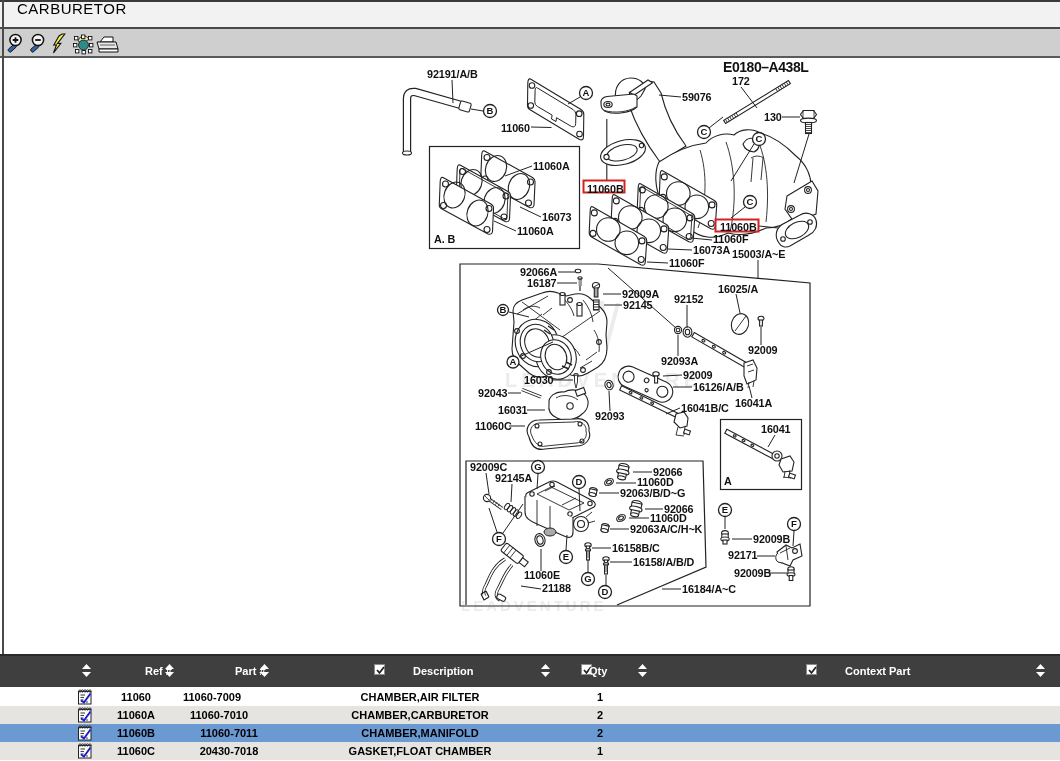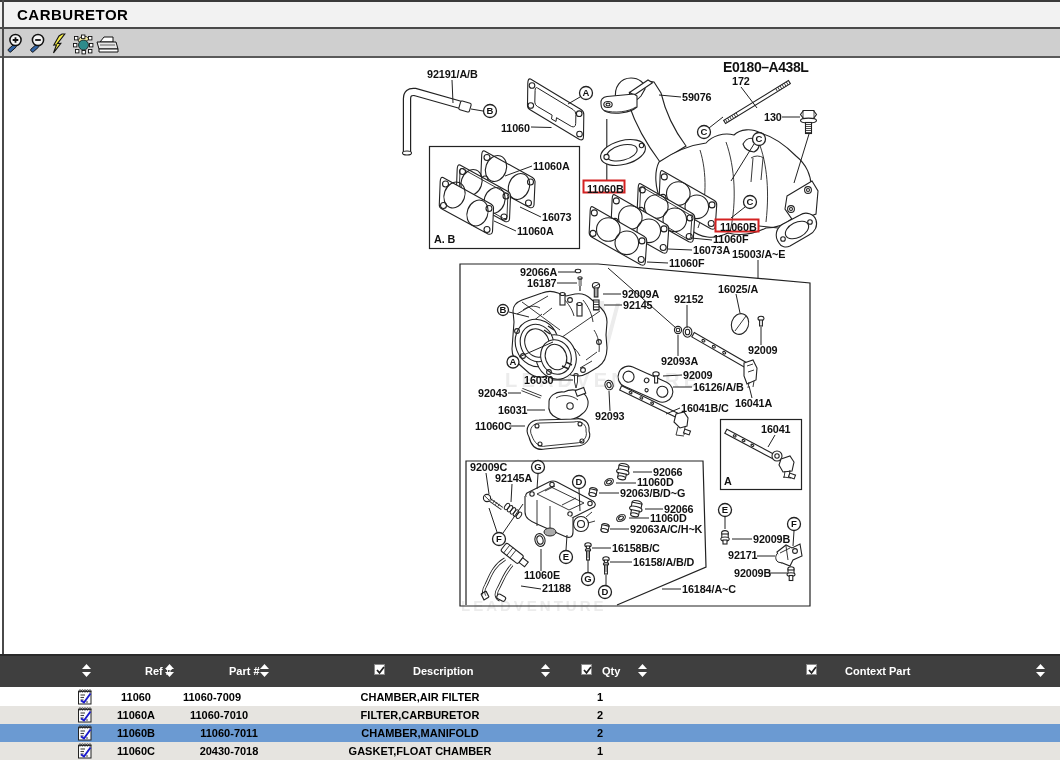--- a/index.html
+++ b/index.html
@@ -1,21 +1,21 @@
 <!DOCTYPE html>
 <html><head>
 <meta charset="utf-8">
 <style>
   html,body{margin:0;padding:0;}
   body{width:1060px;height:761px;overflow:hidden;position:relative;background:#ffffff;
        font-family:"Liberation Sans",sans-serif;}
   .abs{position:absolute;}
   #topbar{left:0;top:0;width:1060px;height:2px;background:#3a3a3a;}
   #titlebar{left:0;top:2px;width:1060px;height:25px;background:#f2f2f2;}
-  #titletext{left:17px;top:6px;font-size:15px;font-weight:bold;color:#000;letter-spacing:0.5px;}
+  #titletext{left:17px;top:0;font-size:15px;font-weight:normal;color:#000;letter-spacing:0.5px;}
   #sep1{left:0;top:27px;width:1060px;height:2px;background:#4a4a4a;}
   #toolbar{left:0;top:29px;width:1060px;height:27px;background:#cfcfcf;}
   #sep2{left:0;top:56px;width:1060px;height:2px;background:#5a5a5a;}
   #leftborder{left:2px;top:0;width:2px;height:654px;background:#4a4a4a;}
   #diagram{left:0;top:0;}
   
   #thead{left:0;top:654px;width:1060px;height:33px;background:#3f3f3f;border-top:2px solid #2a2a2a;box-sizing:border-box;}
   .htxt{position:absolute;top:9px;color:#ffffff;font-size:11px;font-weight:bold;padding-left:25px;}
   .row{position:absolute;left:0;width:1060px;height:18px;}
   .rtxt{position:absolute;top:3px;font-size:11px;font-weight:bold;color:#000;transform:translateX(-50%);white-space:nowrap;}
@@ -619,41 +619,41 @@
 <div class="abs" id="thead">
   <svg class="sortarr" style="left:82px">
       <polygon points="4.5,0 9,5 0,5" fill="#fff"></polygon>
       <polygon points="0,8 9,8 4.5,13" fill="#fff"></polygon>
     </svg>
   <span class="htxt" style="left:120px">Ref #</span>
   <svg class="sortarr" style="left:165px">
       <polygon points="4.5,0 9,5 0,5" fill="#fff"></polygon>
       <polygon points="0,8 9,8 4.5,13" fill="#fff"></polygon>
     </svg>
-  <span class="htxt" style="left:204px">Part #</span>
+  <span class="htxt" style="left:210px">Part #</span>
   <svg class="sortarr" style="left:260px">
       <polygon points="4.5,0 9,5 0,5" fill="#fff"></polygon>
       <polygon points="0,8 9,8 4.5,13" fill="#fff"></polygon>
     </svg>
   <span class="cb" style="left:374px">
       <svg width="11" height="11" viewBox="0 0 11 11">
         <path d="M2 5 L4.5 7.8 L9 2" fill="none" stroke="#222" stroke-width="1.7"></path>
       </svg>
     </span>
   <span class="htxt" style="left:388px">Description</span>
   <svg class="sortarr" style="left:541px">
       <polygon points="4.5,0 9,5 0,5" fill="#fff"></polygon>
       <polygon points="0,8 9,8 4.5,13" fill="#fff"></polygon>
     </svg>
   <span class="cb" style="left:581px">
       <svg width="11" height="11" viewBox="0 0 11 11">
         <path d="M2 5 L4.5 7.8 L9 2" fill="none" stroke="#222" stroke-width="1.7"></path>
       </svg>
     </span>
-  <span class="htxt" style="left:577px">Qty</span>
+  <span class="htxt" style="left:564px">Qty</span>
   <svg class="sortarr" style="left:638px">
       <polygon points="4.5,0 9,5 0,5" fill="#fff"></polygon>
       <polygon points="0,8 9,8 4.5,13" fill="#fff"></polygon>
     </svg>
   <span class="cb" style="left:806px">
       <svg width="11" height="11" viewBox="0 0 11 11">
         <path d="M2 5 L4.5 7.8 L9 2" fill="none" stroke="#222" stroke-width="1.7"></path>
       </svg>
     </span>
   <span class="htxt" style="left:820px">Context Part</span>
@@ -670,21 +670,21 @@
   <span class="rtxt" style="left:212px">11060-7009</span>
   <span class="rtxt" style="left:420px">CHAMBER,AIR FILTER</span>
   <span class="rtxt" style="left:600px">1</span>
 </div>
 <div class="abs row" style="top:706px;background:#e6e4e0">
   <svg class="noteicon" style="position:absolute;left:77px;top:1px" width="16" height="16" viewBox="0 0 16 16">
       <use href="#npad"></use>
     </svg>
   <span class="rtxt" style="left:136px">11060A</span>
   <span class="rtxt" style="left:219px">11060-7010</span>
-  <span class="rtxt" style="left:420px">FILTER,CARBURETOR</span>
+  <span class="rtxt" style="left:420px">CHAMBER,CARBURETOR</span>
   <span class="rtxt" style="left:600px">2</span>
 </div>
 <div class="abs row" style="top:724px;background:#6b9ad2">
   <svg class="noteicon" style="position:absolute;left:77px;top:1px" width="16" height="16" viewBox="0 0 16 16">
       <use href="#npad"></use>
     </svg>
   <span class="rtxt" style="left:136px">11060B</span>
   <span class="rtxt" style="left:229px">11060-7011</span>
   <span class="rtxt" style="left:420px">CHAMBER,MANIFOLD</span>
   <span class="rtxt" style="left:600px">2</span>

